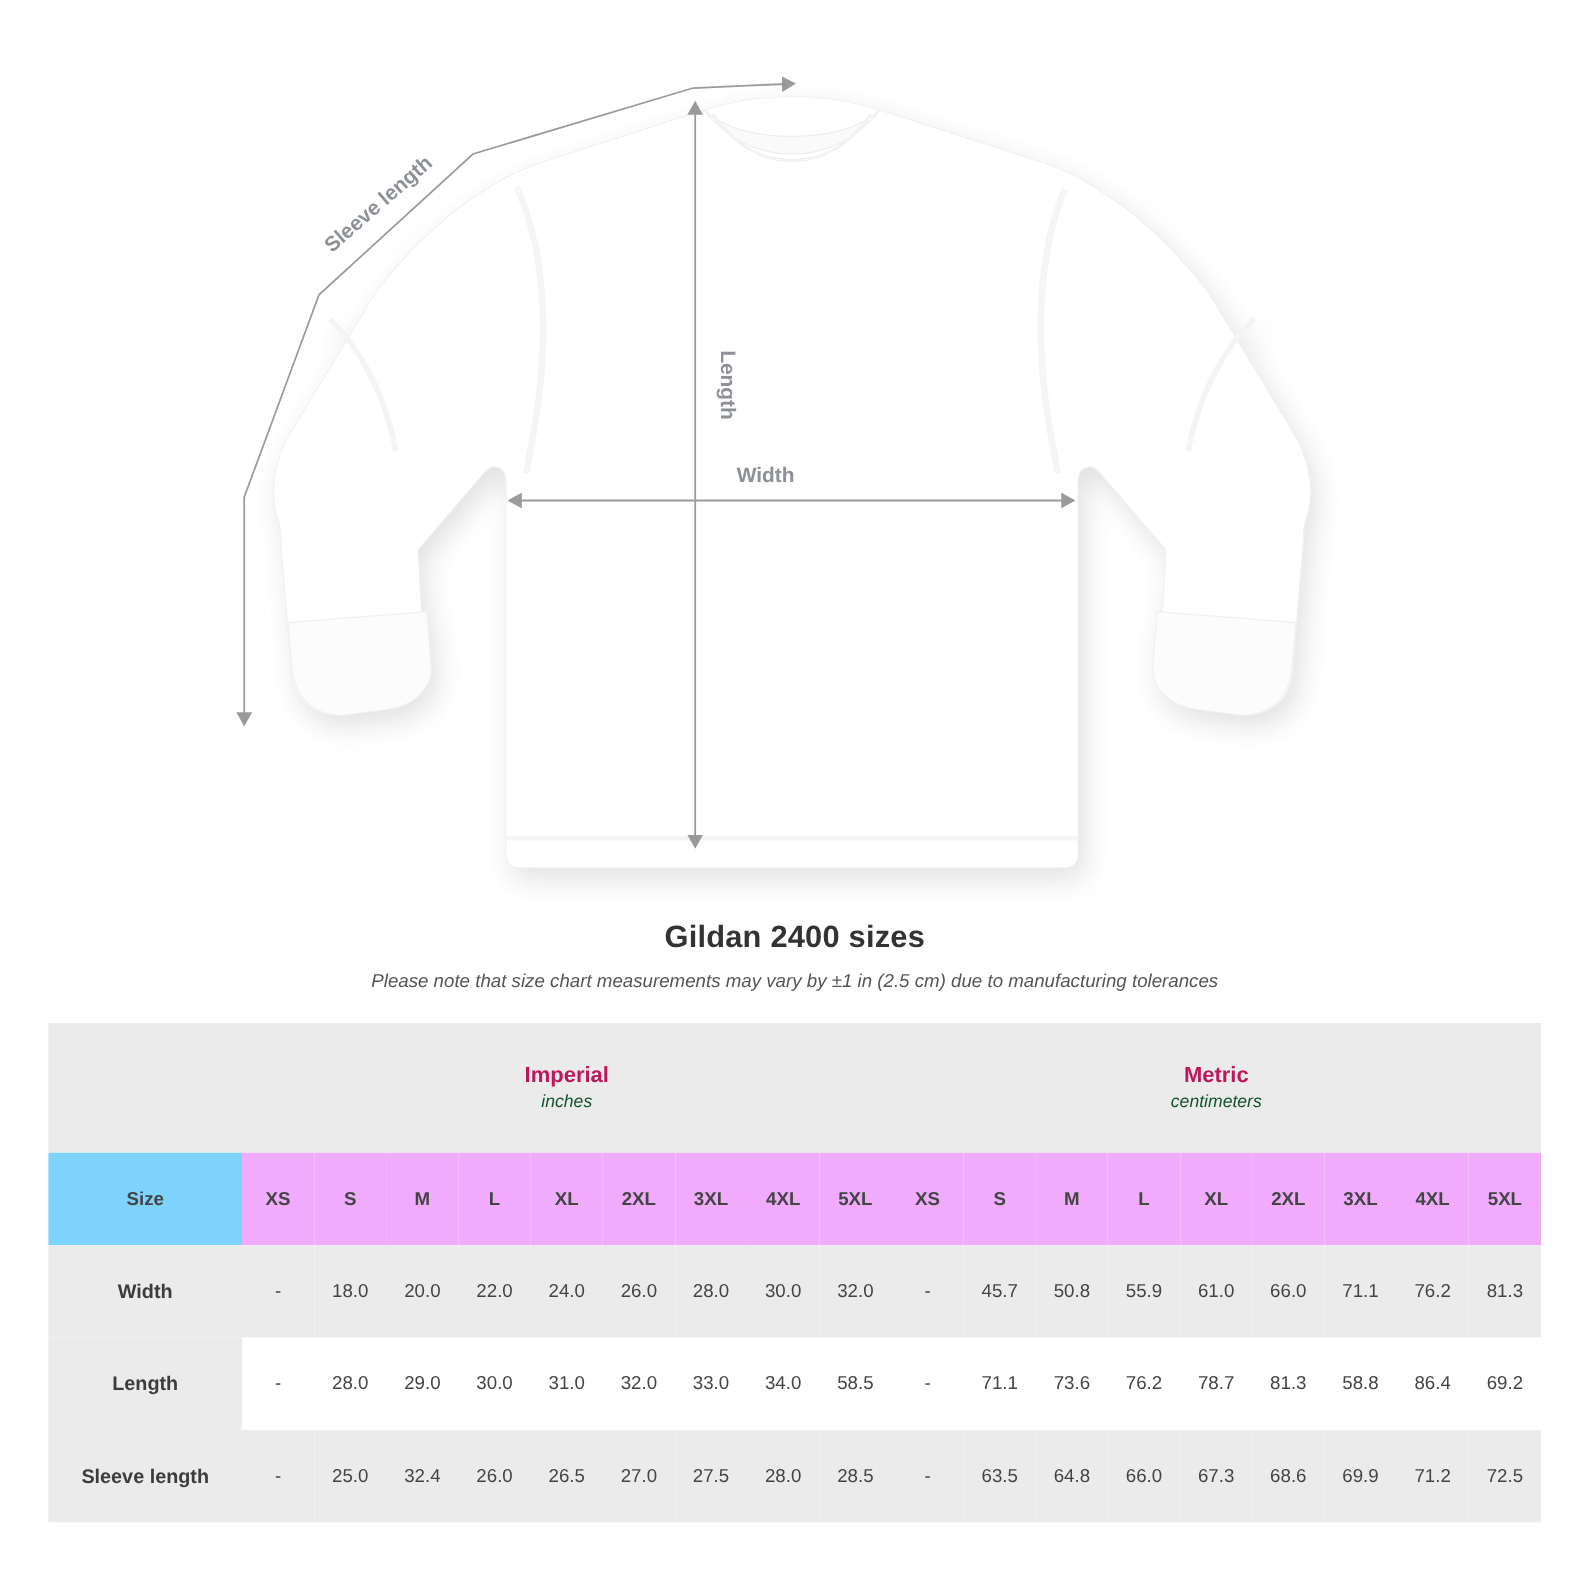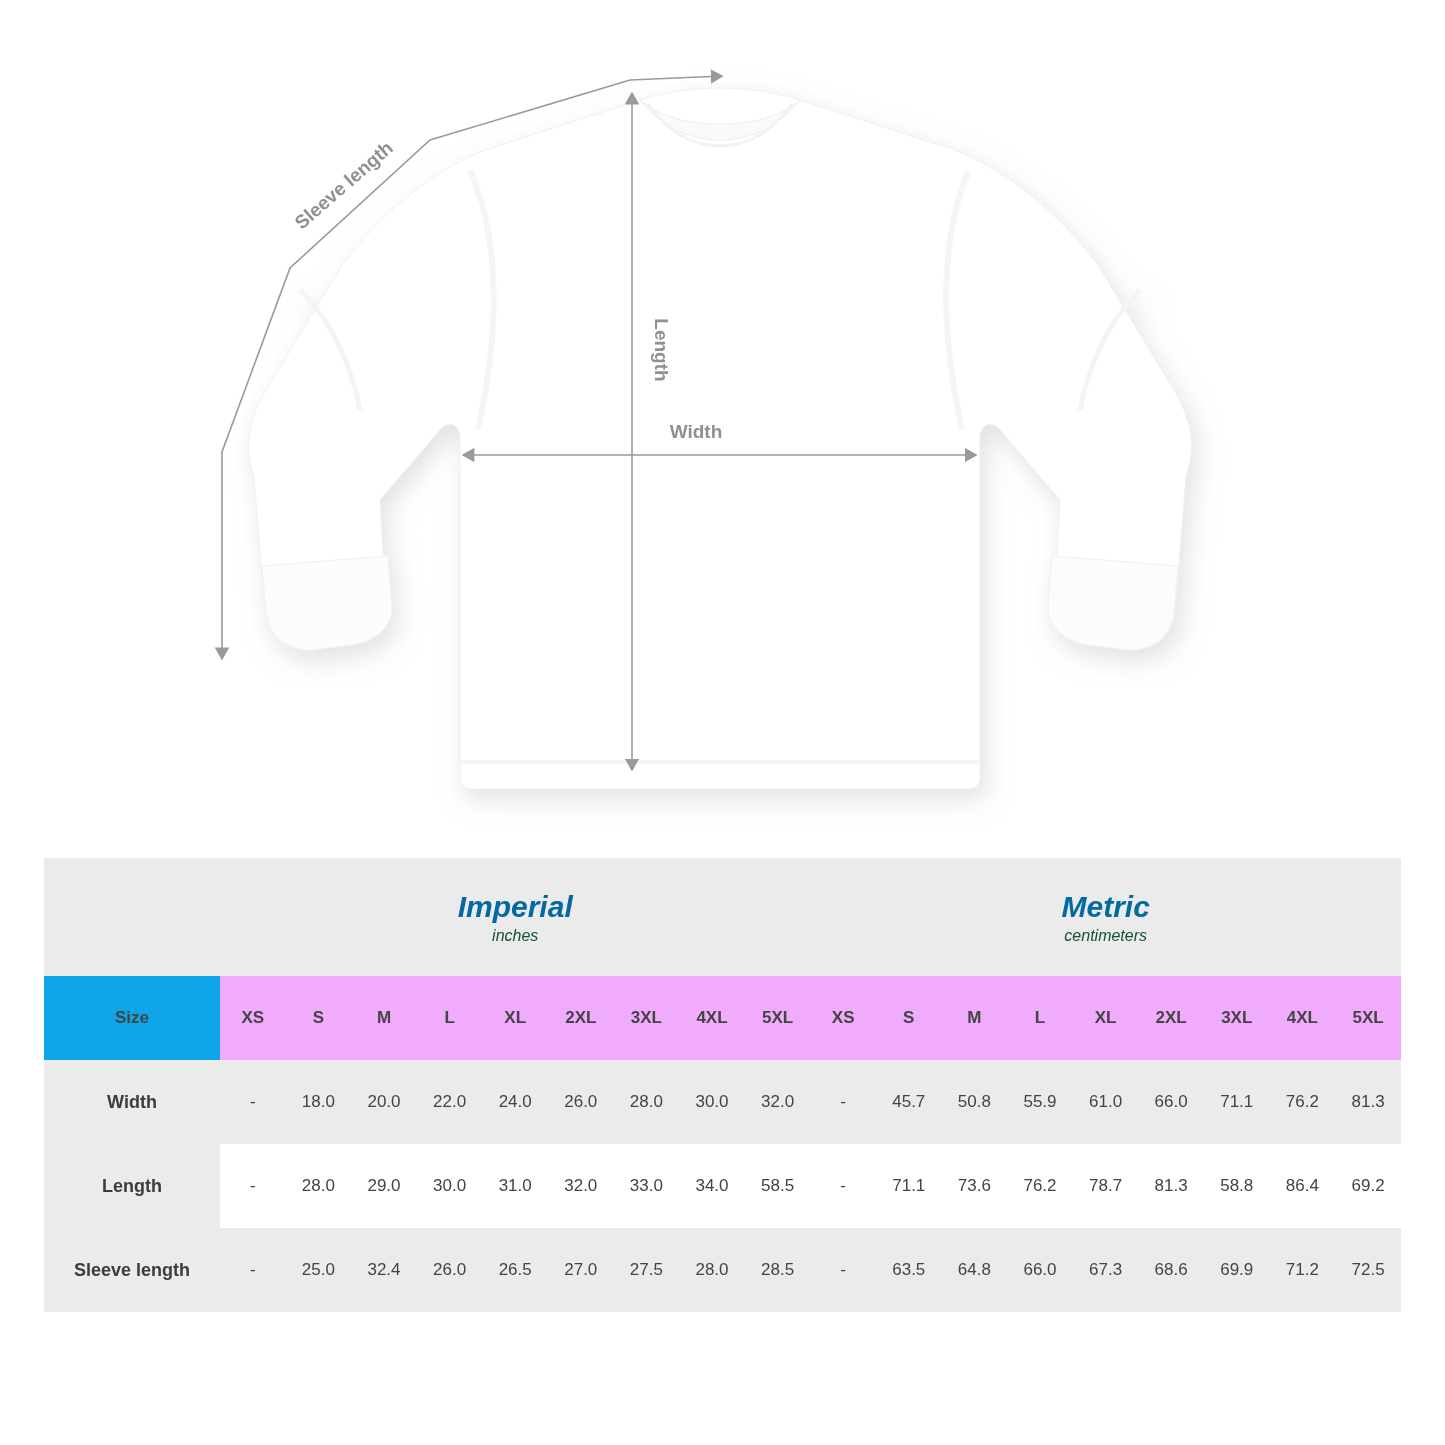--- a/index.html
+++ b/index.html
@@ -66,41 +66,40 @@
     color: #444444;
     border: none;
     padding: 0;
   }
   .unit-row td {
     background: #ebebeb;
     height: 118px;
     vertical-align: middle;
   }
   .unit-name {
-    font-size: 30px;
-    font-style: italic;
+    font-size: 20px;
     font-weight: bold;
-    color: #0369a1;
+    color: #be185d;
     line-height: 1.1;
   }
   .unit-sub {
     font-size: 16px;
     font-style: italic;
     color: #14532d;
     margin-top: 4px;
   }
   .header-row td {
     height: 84px;
     background: #f0abfc;
     font-weight: bold;
     font-size: 18px;
     color: #3c3c3c;
   }
   .header-row td.rowlabel {
-    background: #0ea5e9;
+    background: #7dd3fc;
   }
   .data-row td {
     height: 84px;
     font-size: 18px;
   }
   .data-row.shade td {
     background: #ebebeb;
   }
   .data-row.plain td {
     background: #ffffff;
@@ -190,20 +189,24 @@
       </g>
 
       <g>
         <text x="348" y="190" transform="rotate(-41 348 190)" text-anchor="middle" font-family="Liberation Sans, sans-serif" font-size="19" font-weight="bold" fill="#8d9196">Sleeve length</text>
         <text x="655" y="350" transform="rotate(90 655 350)" text-anchor="middle" font-family="Liberation Sans, sans-serif" font-size="19" font-weight="bold" fill="#8d9196">Length</text>
         <text x="696" y="438" text-anchor="middle" font-family="Liberation Sans, sans-serif" font-size="19" font-weight="bold" fill="#8d9196">Width</text>
       </g>
     </svg>
   </div>
 
+  <div class="title-block">
+    <div class="chart-title">Gildan 2400 sizes</div>
+    <div class="chart-note">Please note that size chart measurements may vary by ±1 in (2.5 cm) due to manufacturing tolerances</div>
+  </div>
 
   <div class="table-wrap">
     <table class="size-table">
       <colgroup>
         <col class="col-label">
         <col class="col-cell">
           <col class="col-cell">
           <col class="col-cell">
           <col class="col-cell">
           <col class="col-cell">

